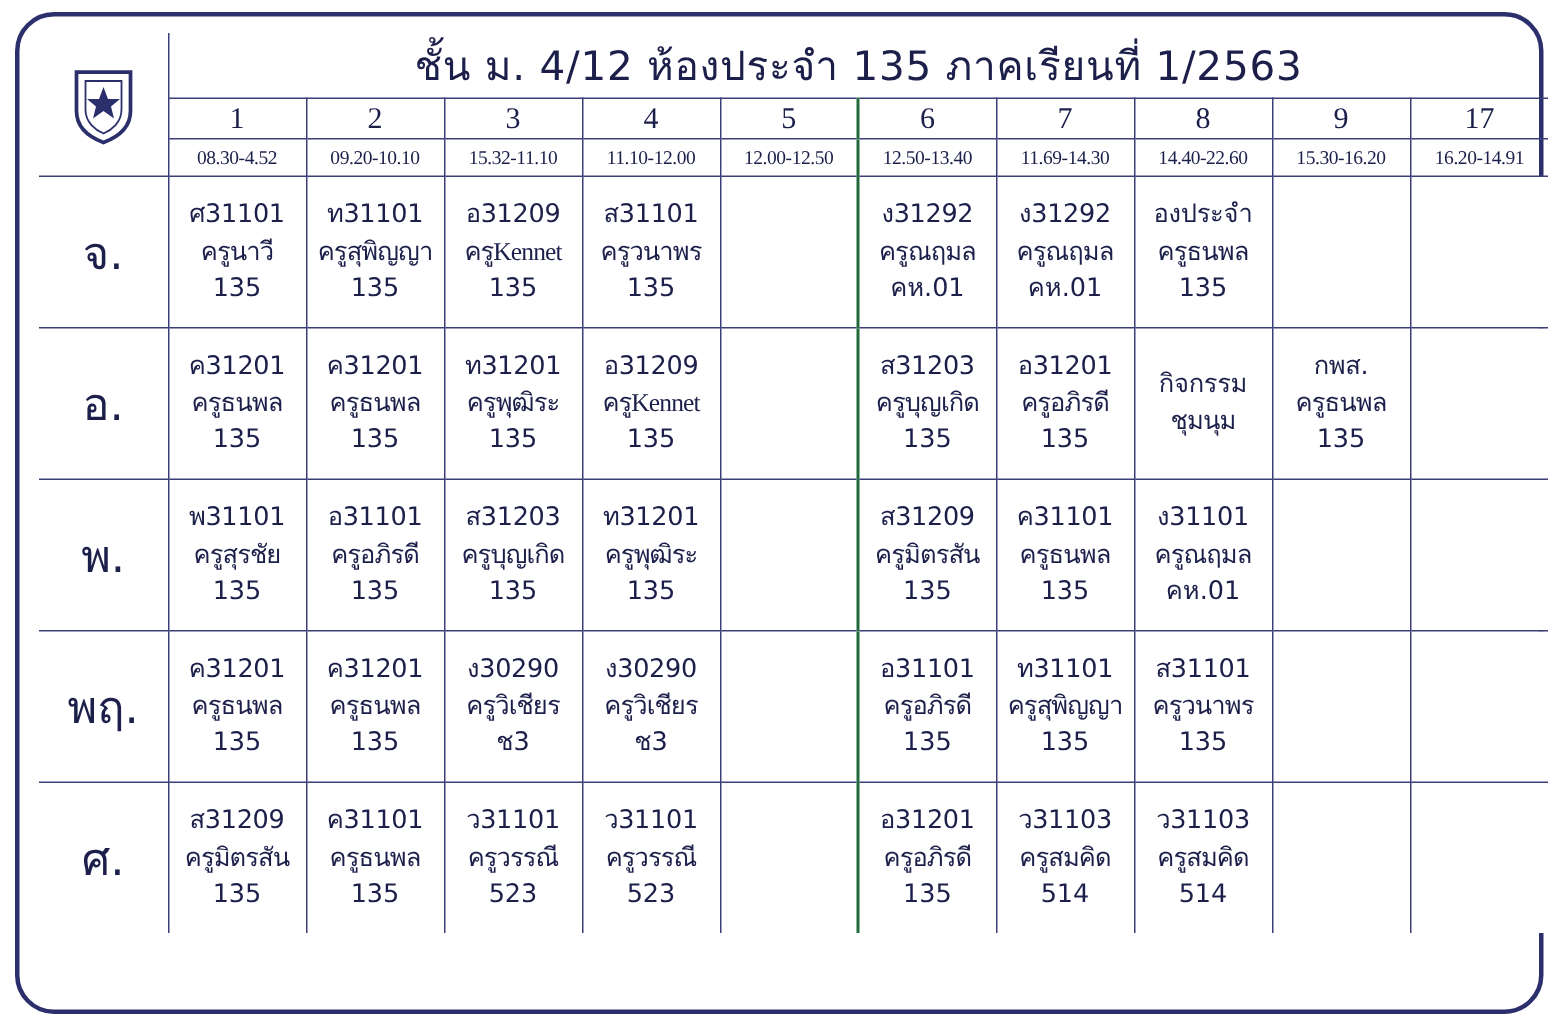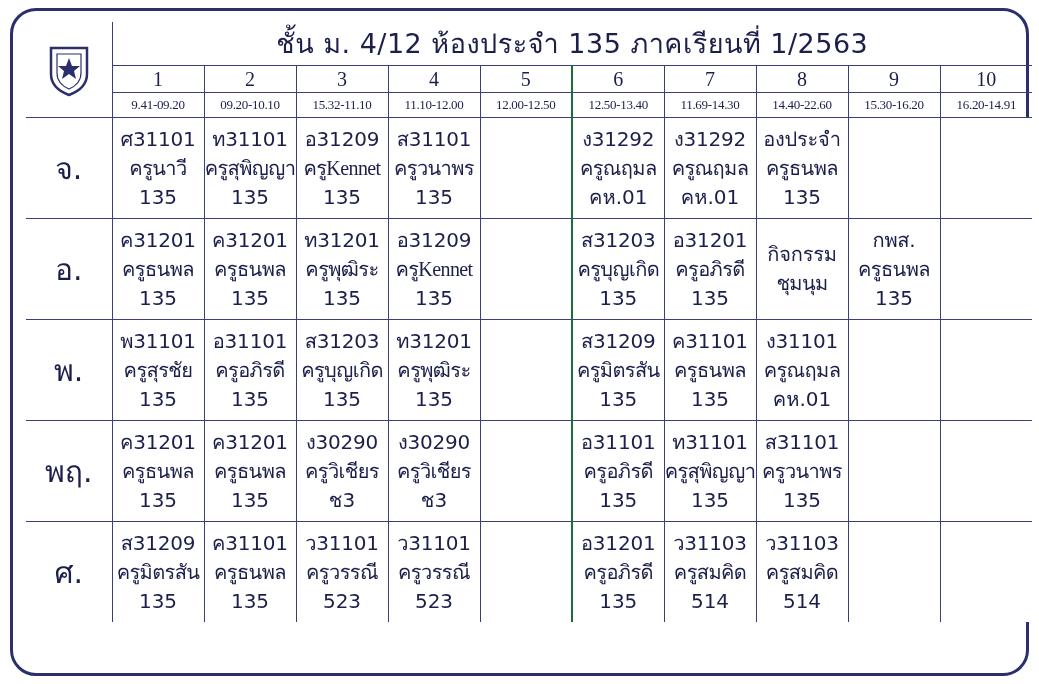--- a/index.html
+++ b/index.html
@@ -88,21 +88,21 @@
     font-family: "Liberation Serif", serif;
     letter-spacing: -0.3px;
   }
   .day-cell {
     width: 86px;
     font-size: 30px;
     border-left: none !important;
   }
   .slot {
     height: 100px;
-    font-size: 20px;
+    font-size: 17px;
     line-height: 1.45;
     padding: 4px 1px;
   }
   .slot .l {
     display: block;
     white-space: nowrap;
     overflow: hidden;
   }
   .slot .l.code { letter-spacing: -0.2px; }
   .slot .l.teacher { letter-spacing: -0.6px; font-family: Liberation Serif, serif; }
@@ -149,24 +149,24 @@
           <tr>
             <td class="period-no">1</td>
             <td class="period-no">2</td>
             <td class="period-no">3</td>
             <td class="period-no">4</td>
             <td class="period-no lunch-line">5</td>
             <td class="period-no">6</td>
             <td class="period-no">7</td>
             <td class="period-no">8</td>
             <td class="period-no">9</td>
-            <td class="period-no no-right">10</td>
-          </tr>
-          <tr>
-            <td class="period-time">9.41-09.20</td>
+            <td class="period-no no-right">17</td>
+          </tr>
+          <tr>
+            <td class="period-time">08.30-4.52</td>
             <td class="period-time">09.20-10.10</td>
             <td class="period-time">15.32-11.10</td>
             <td class="period-time">11.10-12.00</td>
             <td class="period-time lunch-line">12.00-12.50</td>
             <td class="period-time">12.50-13.40</td>
             <td class="period-time">11.69-14.30</td>
             <td class="period-time">14.40-22.60</td>
             <td class="period-time">15.30-16.20</td>
             <td class="period-time no-right">16.20-14.91</td>
           </tr>

